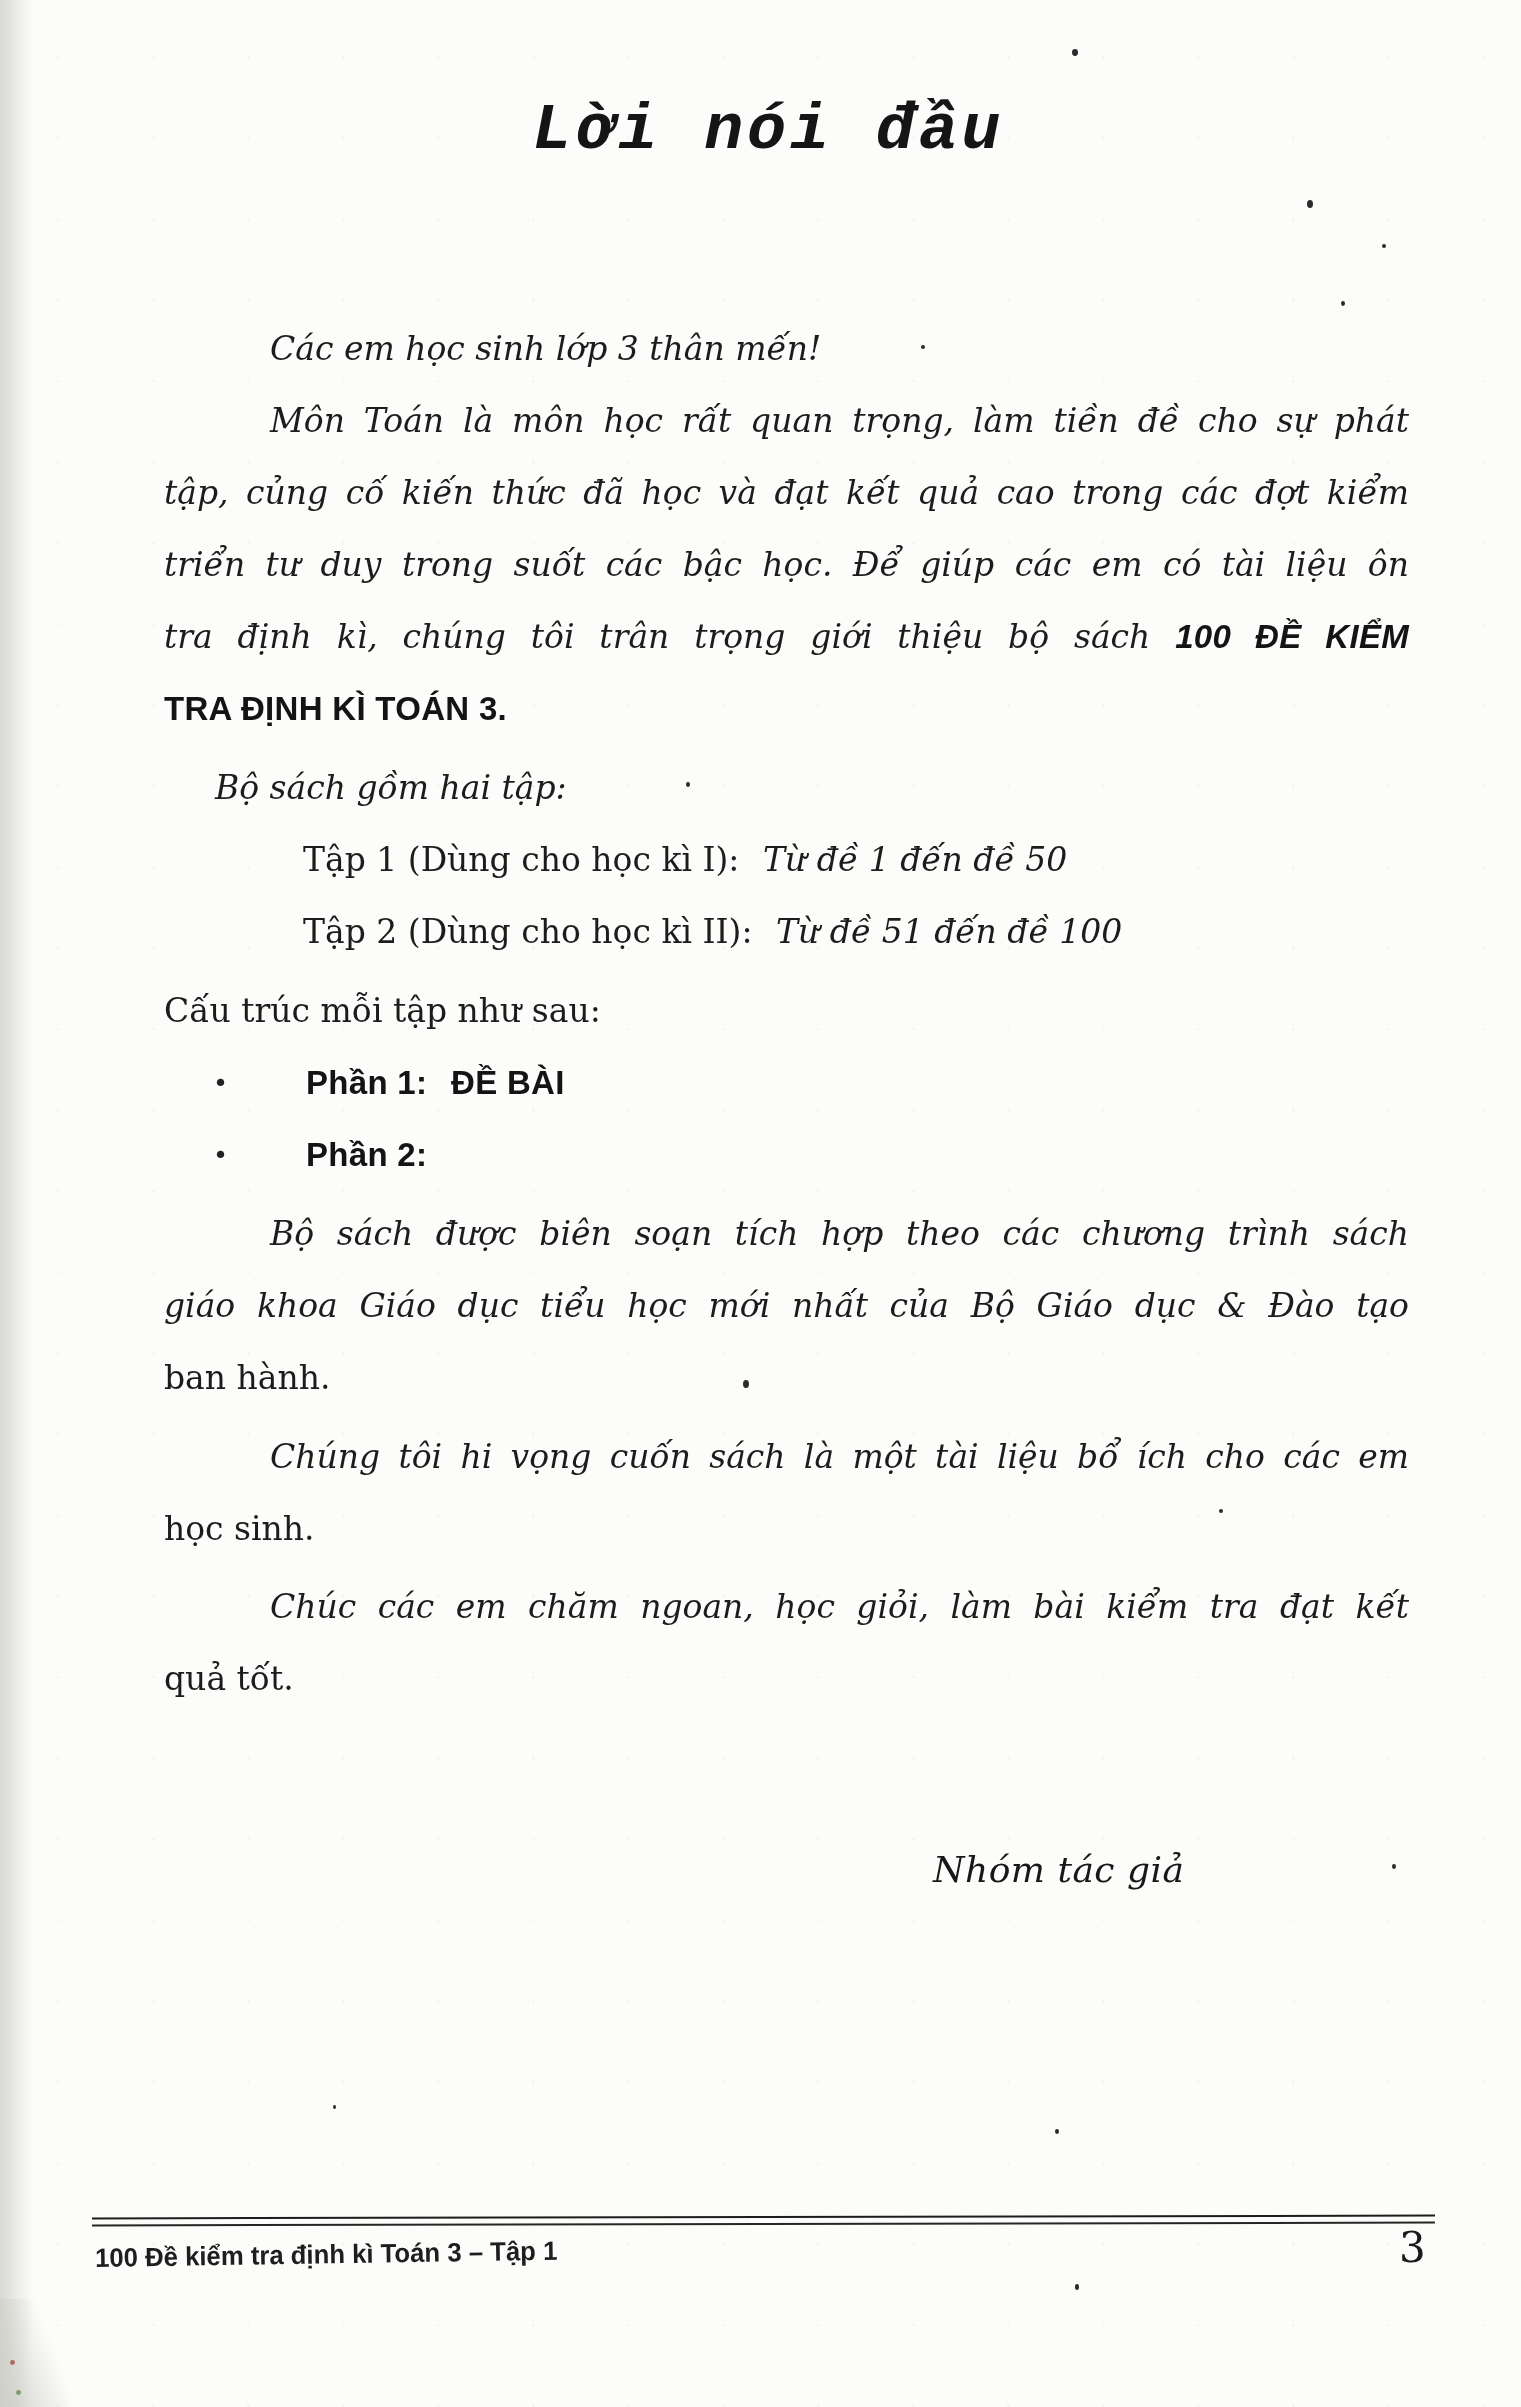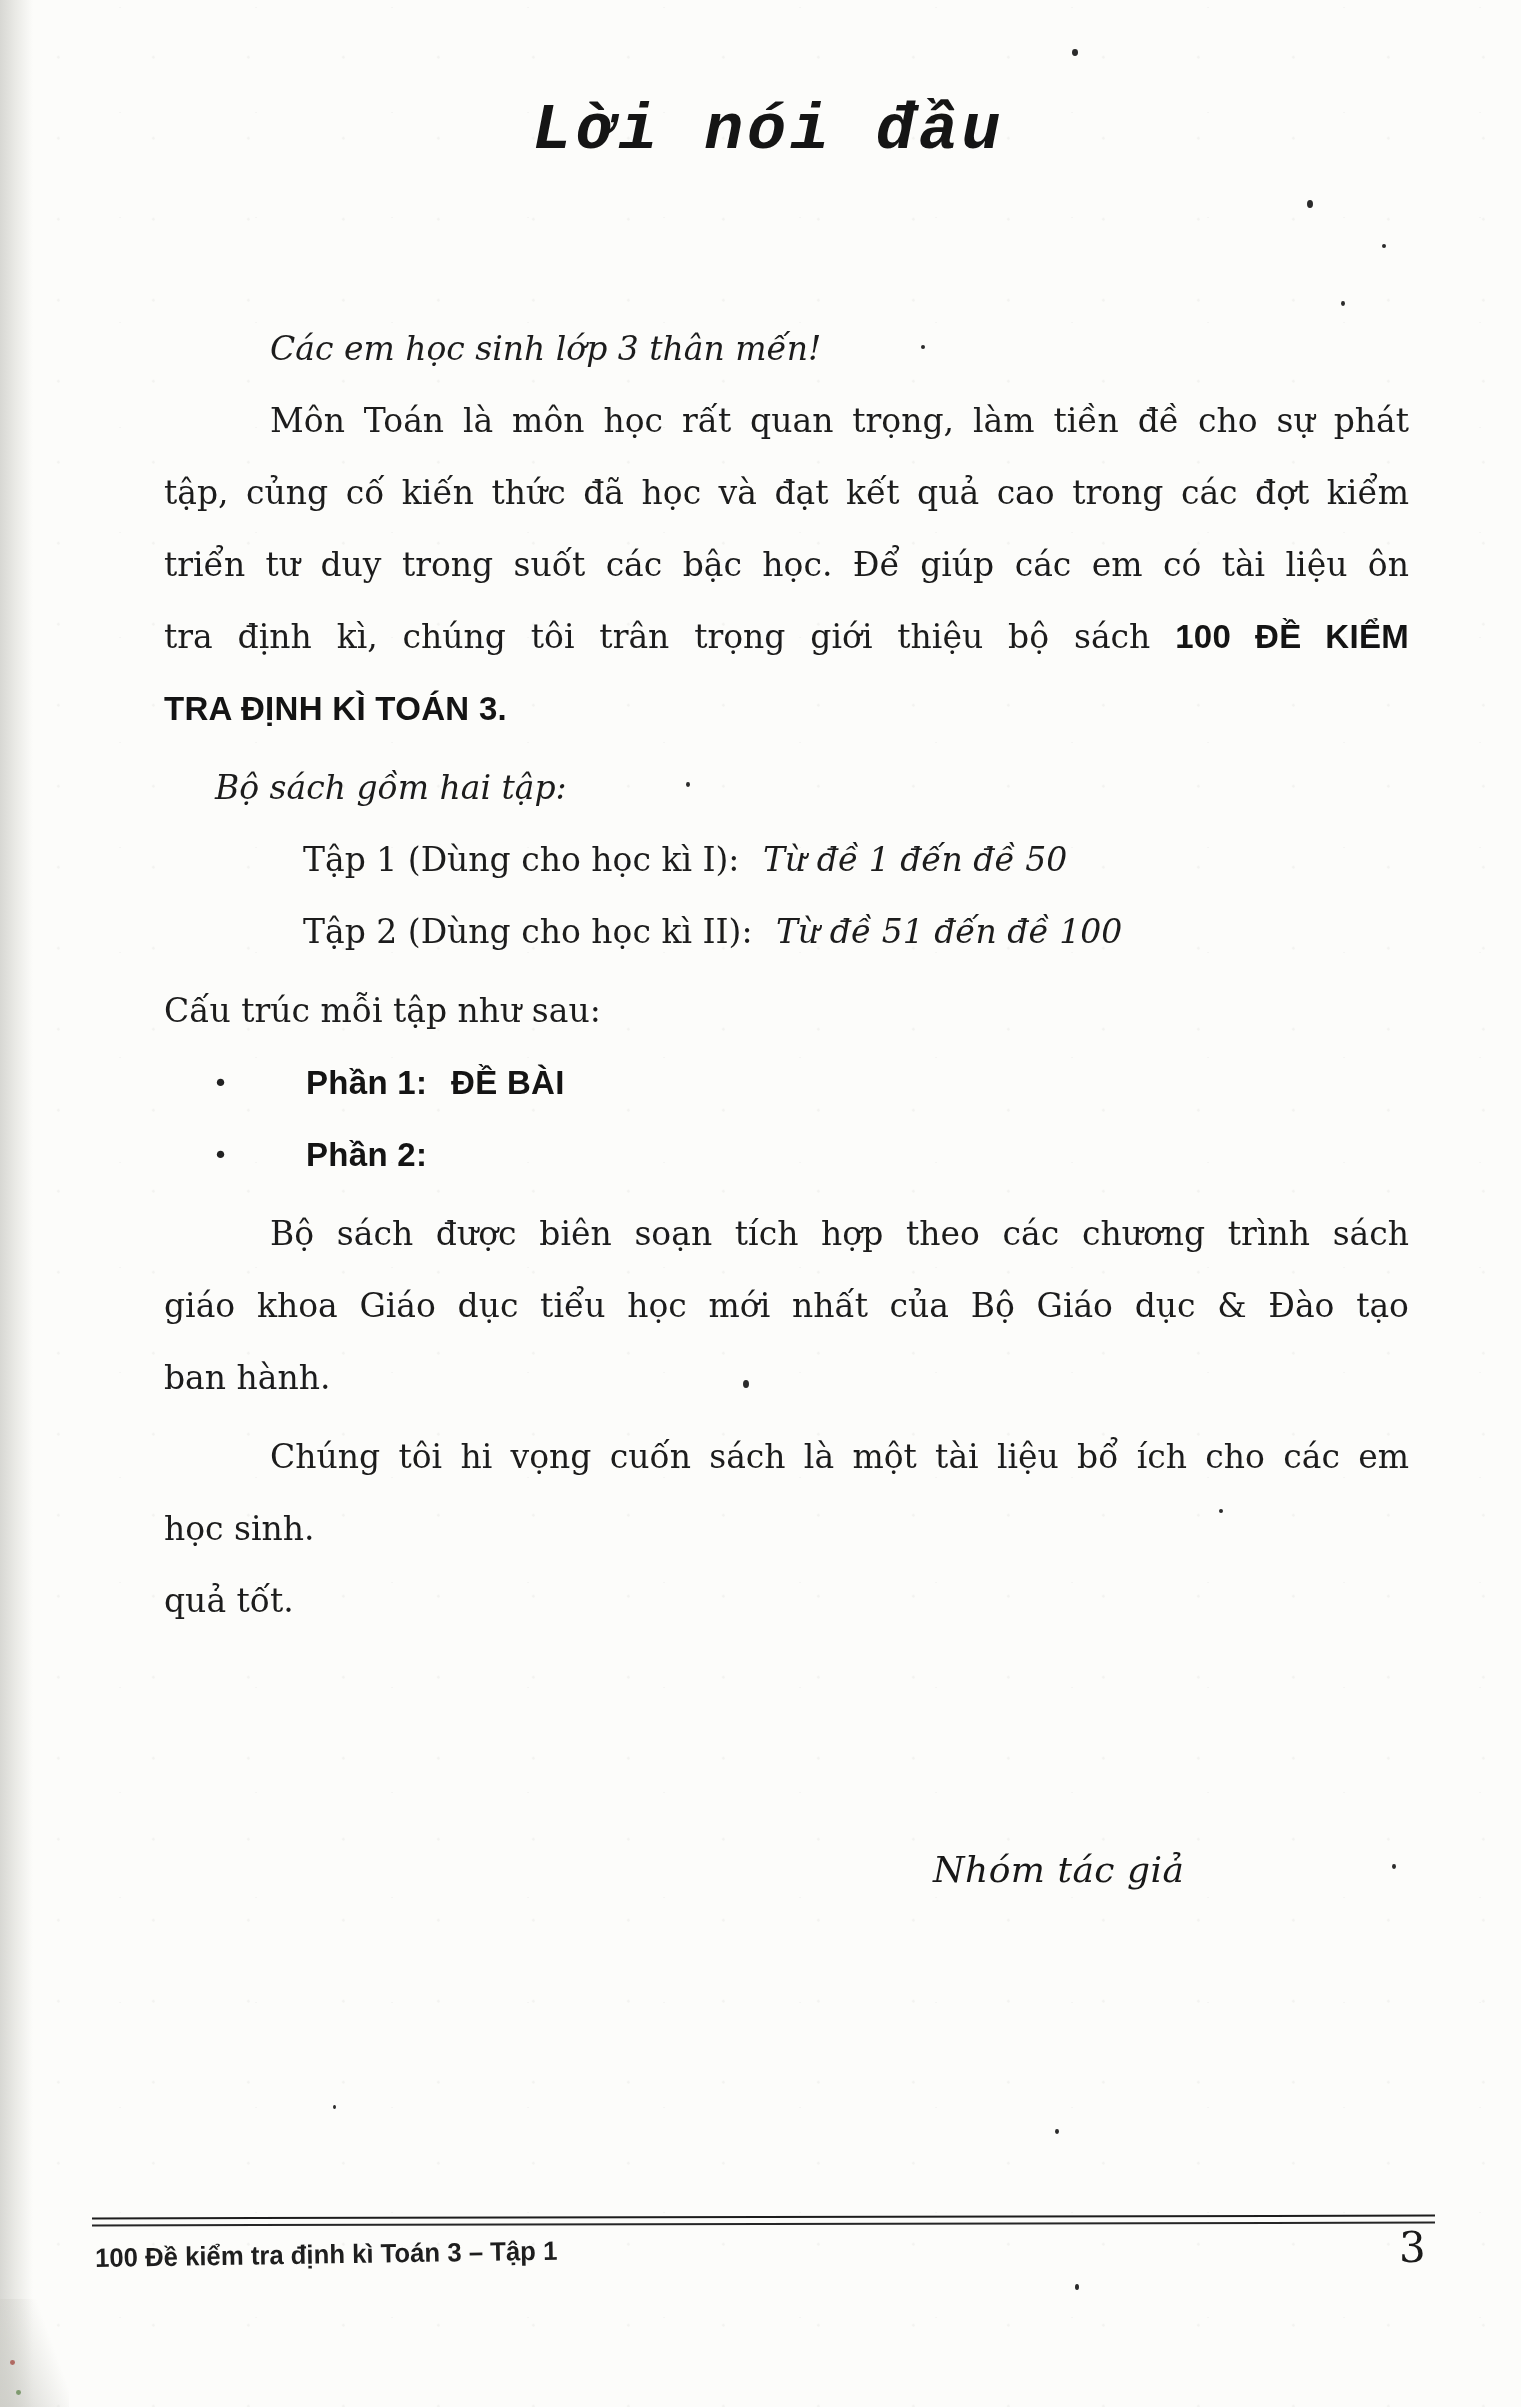--- a/index.html
+++ b/index.html
@@ -32,21 +32,21 @@
     font-style:italic;font-weight:600;
     font-size:65px;letter-spacing:3.9px;
     color:#151515;
     margin:8px;
   }
   .content{
     position:absolute;left:164px;top:313px;width:1245px;
     font-size:33px;line-height:72px;
   }
   .content p{margin:0;}
-  .just{text-align:justify;text-align-last:justify;}
+  .just{text-align:justify;text-align-last:justify;font-style:italic;}
   .indent{text-indent:106px;}
   .small-indent{text-indent:51px;font-style:italic;}
   .italic{font-style:italic;}
   .gap{margin-top:6.9px !important;}
   .boldsans{
     font-family:"Liberation Sans", sans-serif;
     font-weight:700;font-size:33px;letter-spacing:0.3px;color:#141414;
   }
   .vol{padding-left:139px;}
   .vol-range{margin-left:13px;}
@@ -130,20 +130,21 @@
       <span class="part-label boldsans">Phần 2:</span>
     </p>
 
     <p class="indent just gap">Bộ sách được biên soạn tích hợp theo các chương trình sách</p>
     <p class="just">giáo khoa Giáo dục tiểu học mới nhất của Bộ Giáo dục &amp; Đào tạo</p>
     <p>ban hành.</p>
 
     <p class="indent just gap">Chúng tôi hi vọng cuốn sách là một tài liệu bổ ích cho các em</p>
     <p>học sinh.</p>
 
+    <p class="indent just gap">Chúc các em chăm ngoan, học giỏi, làm bài kiểm tra đạt kết</p>
     <p>quả tốt.</p>
 
   </div>
 
   <div class="signature">Nhóm tác giả</div>
 
   <div class="footer-rule"></div>
   <div class="footer-title">100 Đề kiểm tra định kì Toán 3 – Tập 1</div>
   <div class="page-number">3</div>
 

